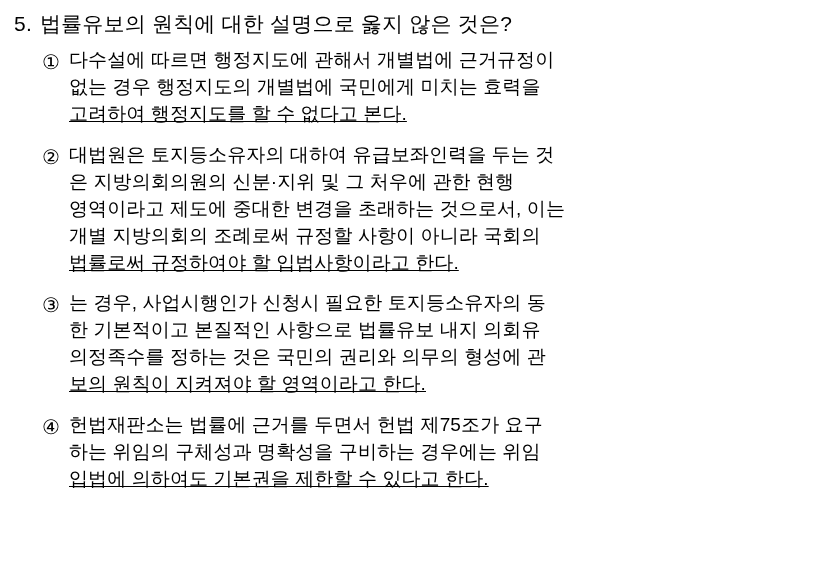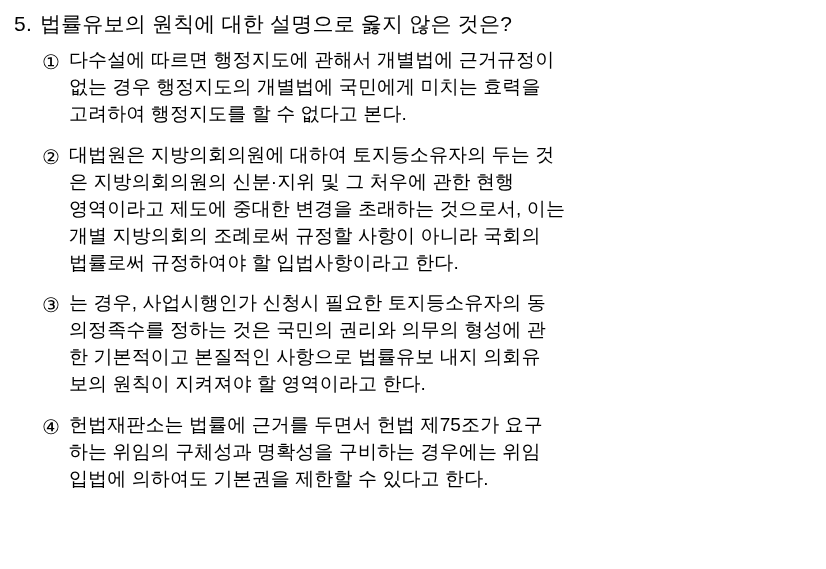--- a/index.html
+++ b/index.html
@@ -59,20 +59,21 @@
     flex: 1 1 auto;
     font-size: 19px;
     line-height: 1.42;
     letter-spacing: 0.1px;
     text-align: justify;
     text-justify: inter-character;
     word-break: keep-all;
   }
   .choice-body .lastline {
     text-align: left;
+    text-decoration: underline;
   }
   .line {
     display: block;
     white-space: nowrap;
   }
 </style>
 </head>
 <body>
 
 <div class="page">
@@ -89,34 +90,34 @@
       <span class="choice-body">
         <span class="line">다수설에 따르면 행정지도에 관해서 개별법에 근거규정이</span>
         <span class="line">없는 경우 행정지도의 개별법에 국민에게 미치는 효력을</span>
         <span class="line lastline">고려하여 행정지도를 할 수 없다고 본다.</span>
       </span>
     </div>
 
     <div class="choice">
       <span class="choice-marker">②</span>
       <span class="choice-body">
-        <span class="line">대법원은 지방의회의원에 대하여 토지등소유자의 두는 것</span>
+        <span class="line">대법원은 토지등소유자의 대하여 유급보좌인력을 두는 것</span>
         <span class="line">은 지방의회의원의 신분·지위 및 그 처우에 관한 현행</span>
         <span class="line">영역이라고 제도에 중대한 변경을 초래하는 것으로서, 이는</span>
         <span class="line">개별 지방의회의 조례로써 규정할 사항이 아니라 국회의</span>
         <span class="line lastline">법률로써 규정하여야 할 입법사항이라고 한다.</span>
       </span>
     </div>
 
     <div class="choice">
       <span class="choice-marker">③</span>
       <span class="choice-body">
         <span class="line">는 경우, 사업시행인가 신청시 필요한 토지등소유자의 동</span>
+        <span class="line">한 기본적이고 본질적인 사항으로 법률유보 내지 의회유</span>
         <span class="line">의정족수를 정하는 것은 국민의 권리와 의무의 형성에 관</span>
-        <span class="line">한 기본적이고 본질적인 사항으로 법률유보 내지 의회유</span>
         <span class="line lastline">보의 원칙이 지켜져야 할 영역이라고 한다.</span>
       </span>
     </div>
 
     <div class="choice">
       <span class="choice-marker">④</span>
       <span class="choice-body">
         <span class="line">헌법재판소는 법률에 근거를 두면서 헌법 제75조가 요구</span>
         <span class="line">하는 위임의 구체성과 명확성을 구비하는 경우에는 위임</span>
         <span class="line lastline">입법에 의하여도 기본권을 제한할 수 있다고 한다.</span>

